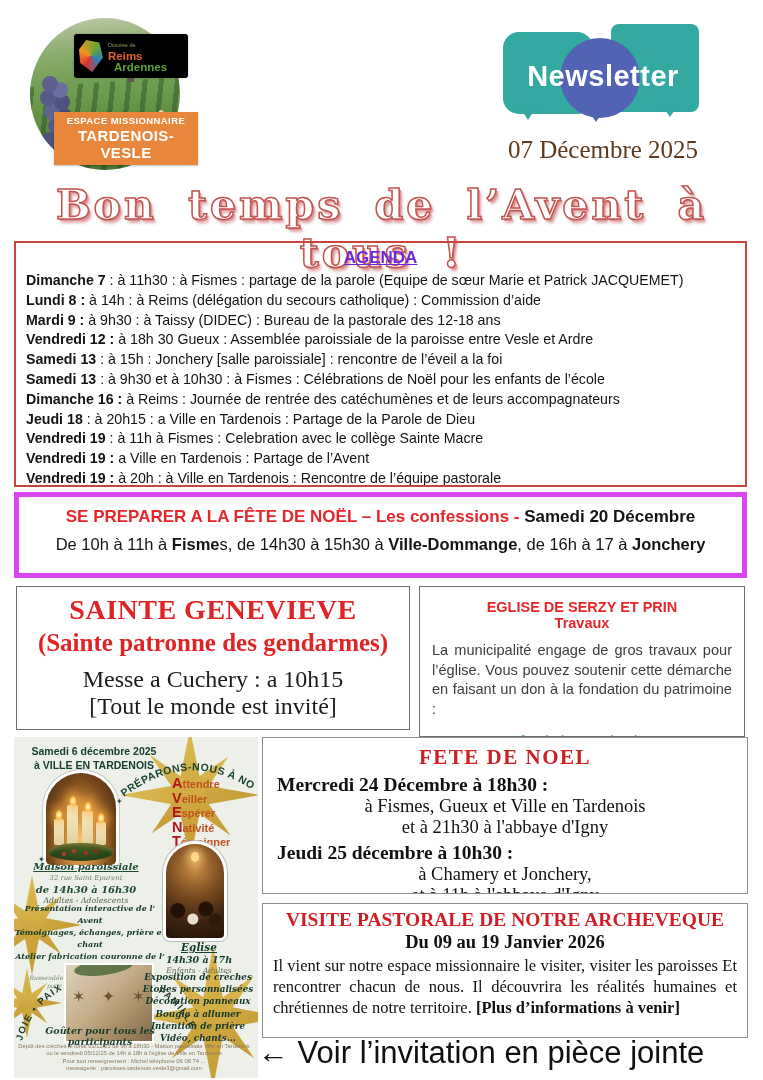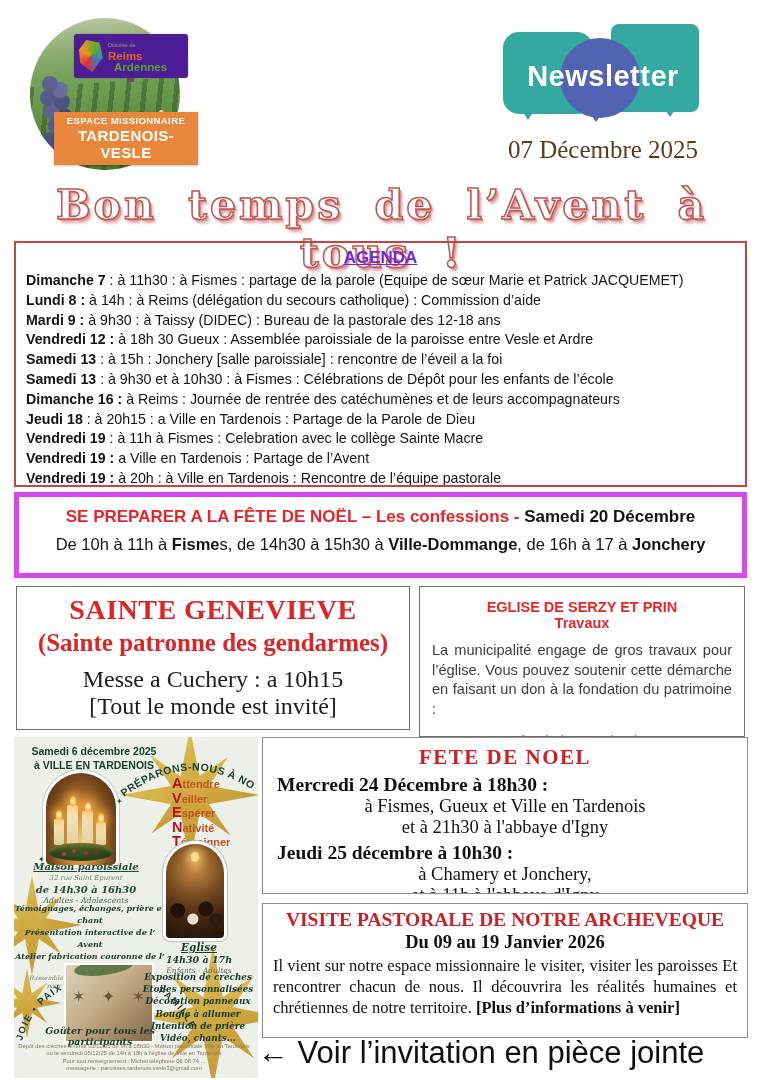--- a/index.html
+++ b/index.html
@@ -16,21 +16,21 @@
     background:repeating-linear-gradient(100deg,rgba(40,76,30,.45) 0 5px,rgba(255,255,255,0) 5px 16px);
     transform:rotate(-4deg);}
   .church{position:absolute;left:94px;top:28px;width:13px;height:36px;background:#5d5a50;
     clip-path:polygon(50% 0,78% 18%,78% 100%,22% 100%,22% 18%);}
   .grapes{position:absolute;left:12px;top:58px;width:16px;height:16px;border-radius:50%;background:#5c6190;
     box-shadow:10px 6px 0 #6a6fa0,-2px 14px 0 #565b8c,12px 18px 0 #4d527f,2px 28px 0 #5f6494,
     14px 32px 0 #454a75,6px 42px 0 #565b8c,16px 46px 0 #3f4468,0 56px 0 #4d527f,10px 60px 0 #394063,
     6px 72px 0 #454a75,14px 74px 0 #333a58,9px 86px 0 #3c4166;}
   .wheat{position:absolute;right:26px;bottom:10px;width:5px;height:52px;background:linear-gradient(#e9dba4,#c9b46e);
     border-radius:3px;transform:rotate(24deg);box-shadow:-10px 6px 0 -1px #d8c98c;}
-  .dioc-badge{position:absolute;left:44px;top:16px;width:114px;height:44px;background:#4c1d95;border-radius:3px;
+  .dioc-badge{position:absolute;left:44px;top:16px;width:114px;height:44px;background:#000000;border-radius:3px;
     display:flex;align-items:center;gap:5px;padding:2px 5px;box-sizing:border-box;box-shadow:0 0 2px rgba(0,0,0,.25);}
   .dioc-icon{width:24px;height:32px;flex:0 0 auto;
     background:conic-gradient(from 210deg,#d8322f,#f29422,#64a832,#2f7fc1,#d8322f);
     clip-path:polygon(30% 0,85% 8%,100% 55%,55% 100%,5% 72%,0 30%);}
   .dioc-text{line-height:10px;}
   .dioc-small{font-size:5.5px;color:#8aa05c;}
   .dioc-reims{font-size:11.5px;font-weight:700;color:#e2622b;}
   .dioc-ard{font-size:11.5px;font-weight:700;color:#5da13a;margin-left:6px;}
   .mission-banner{position:absolute;left:24px;top:94px;width:140px;background:#e8873c;color:#fff;
     text-align:center;padding:3px 2px 4px;box-shadow:0 1px 2px rgba(0,0,0,.25);}
@@ -220,21 +220,21 @@
 
   <div class="main-title">Bon temps de l’Avent à tous !</div>
 
   <div class="agenda-box">
     <div class="agenda-title">AGENDA</div>
     <div class="agenda-line"><span class="seg-b">Dimanche 7</span><span> : à 11h30 : à Fismes : partage de la parole (Equipe de sœur Marie et Patrick JACQUEMET)</span></div>
     <div class="agenda-line"><span class="seg-b">Lundi 8 :</span><span> à 14h : à Reims (délégation du secours catholique) : Commission d’aide</span></div>
     <div class="agenda-line"><span class="seg-b">Mardi 9 :</span><span> à 9h30 : à Taissy (DIDEC) : Bureau de la pastorale des 12-18 ans</span></div>
     <div class="agenda-line"><span class="seg-b">Vendredi 12 :</span><span> à 18h 30 Gueux : Assemblée paroissiale de la paroisse entre Vesle et Ardre</span></div>
     <div class="agenda-line"><span class="seg-b">Samedi 13</span><span> : à 15h : Jonchery [salle paroissiale] : rencontre de l’éveil a la foi</span></div>
-    <div class="agenda-line"><span class="seg-b">Samedi 13</span><span> : à 9h30 et à 10h30 : à Fismes : Célébrations de Dépôt pour les enfants de l’école</span></div>
+    <div class="agenda-line"><span class="seg-b">Samedi 13</span><span> : à 9h30 et à 10h30 : à Fismes : Célébrations de Noël pour les enfants de l’école</span></div>
     <div class="agenda-line"><span class="seg-b">Dimanche 16 :</span><span> à Reims : Journée de rentrée des catéchumènes et de leurs accompagnateurs</span></div>
     <div class="agenda-line"><span class="seg-b">Jeudi 18</span><span> : à 20h15 : a Ville en Tardenois : Partage de la Parole de Dieu</span></div>
     <div class="agenda-line"><span class="seg-b">Vendredi 19</span><span> : à 11h à Fismes : Celebration avec le collège Sainte Macre</span></div>
     <div class="agenda-line"><span class="seg-b">Vendredi 19 :</span><span> a Ville en Tardenois : Partage de l’Avent</span></div>
     <div class="agenda-line"><span class="seg-b">Vendredi 19 :</span><span> à 20h : à Ville en Tardenois : Rencontre de l’équipe pastorale</span></div>
   </div>
 
   <div class="conf-box">
     <div class="conf-l1"><span class="seg-b seg-red">SE PREPARER A LA FÊTE DE NOËL – Les confessions - </span><span class="seg-b">Samedi 20 Décembre</span></div>
     <div class="conf-l2"><span>De 10h à 11h à </span><span class="seg-b">Fisme</span><span>s, de 14h30 à 15h30 à </span><span class="seg-b">Ville-Dommange</span><span>, de 16h à 17 à </span><span class="seg-b">Jonchery</span></div>
@@ -292,22 +292,22 @@
     </div>
 
     <div class="maison">
       <div class="maison-title">Maison paroissiale</div>
       <div class="maison-addr">32 rue Saint Epurent</div>
       <div class="maison-time">de 14h30 à 16h30</div>
       <div class="maison-aud">Adultes - Adolescents</div>
     </div>
 
     <div class="prog">
+      <div class="prog-line">Présentation interactive de l’ Avent</div>
       <div class="prog-line">Témoignages, échanges, prière et chant</div>
-      <div class="prog-line">Présentation interactive de l’ Avent</div>
       <div class="prog-line">Atelier fabrication couronne de l’ Avent</div>
       <div class="prog-note">Rassemblement à l’église après 15h30</div>
       <div class="prog-note">pour ceux qui le souhaitent</div>
     </div>
 
     <svg class="arc-values" viewBox="0 0 200 150">
       <path id="arcV" d="M14,128 A88,80 0 0 1 186,128" fill="none"></path>
       <text font-size="9.5" font-weight="bold" fill="#1c3b2c" letter-spacing="1.5" font-family="Liberation Sans, sans-serif">
         <textPath href="#arcV">JOIE • PAIX • ESPÉRANCE • FAMILLE</textPath>
       </text>

